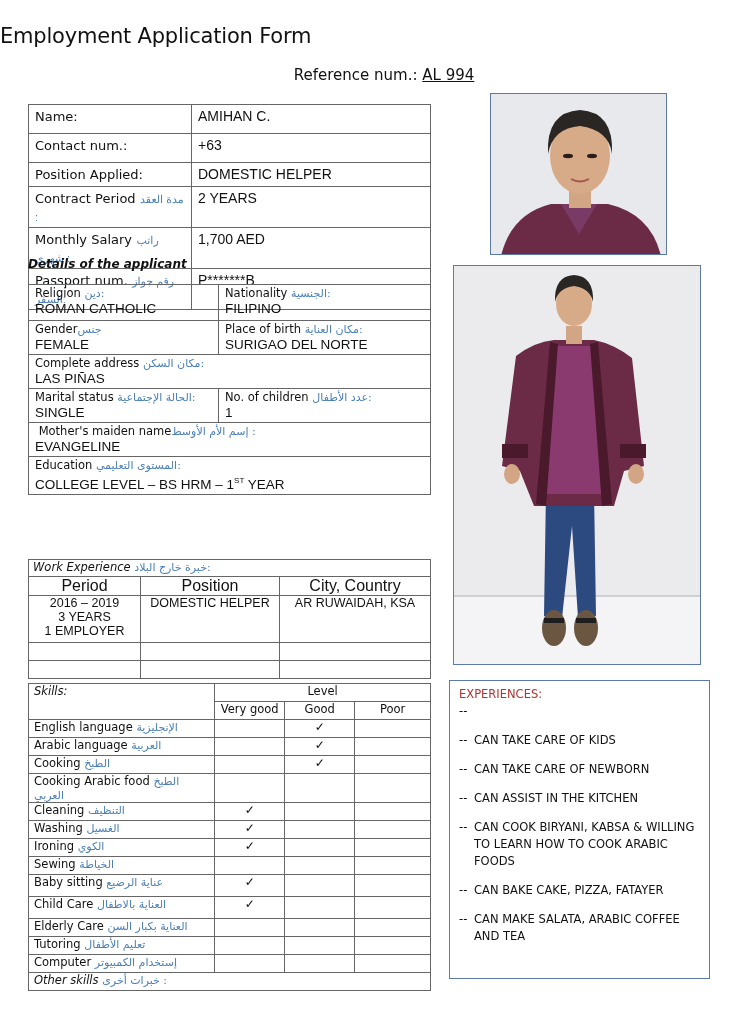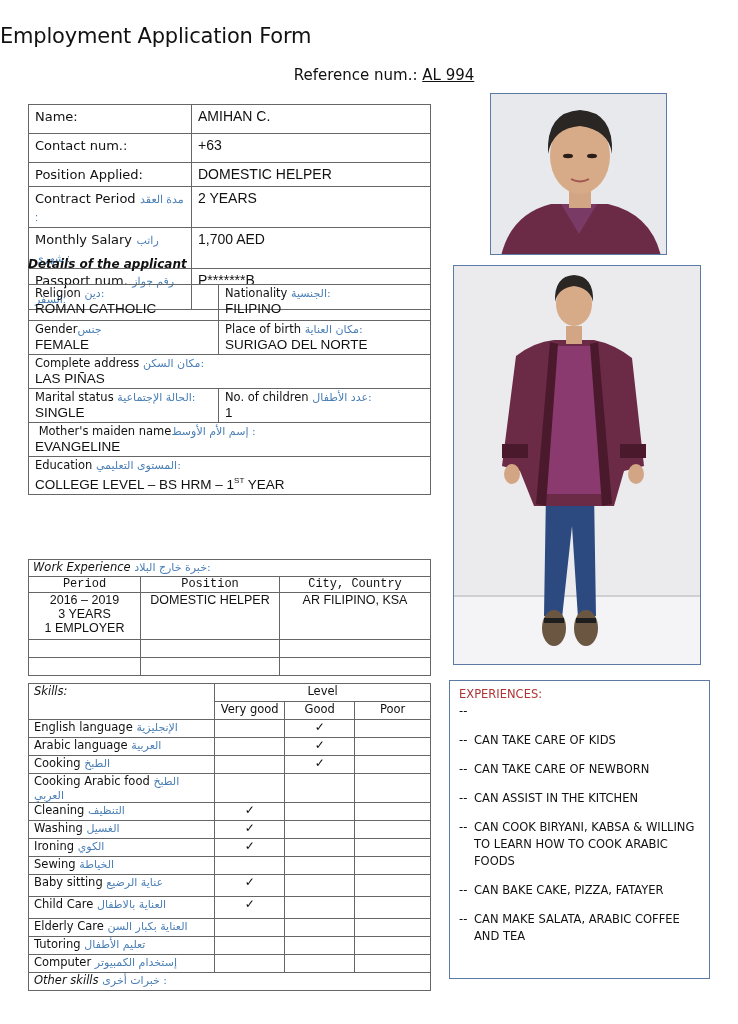--- a/index.html
+++ b/index.html
@@ -28,21 +28,21 @@
   #details-table { left: 28px; top: 284px; width: 403px; }
   #details-table td { padding: 1px 6px; }
   #details-table td.c1 { width: 190px; }
   #details-table .lbl { font-size: 11.5px; line-height: 15px; display: block; }
   #details-table .val { font-size: 13.5px; line-height: 16px; display: block; }
 
   
   #work-table { left: 28px; top: 559px; width: 403px; }
   #work-table td { padding: 0 4px; text-align: center; font-size: 12px; }
   #work-table td.head { text-align: left; font-style: italic; font-family: "DejaVu Sans", sans-serif; font-size: 11.5px; height: 17px; }
-  #work-table td.colh { font-family: Liberation Mono, monospace; font-size: 12px; height: 16px; }
+  #work-table td.colh { font-family: Liberation Sans, sans-serif; font-size: 16px; height: 16px; }
   #work-table td.data { height: 47px; font-size: 12.5px; line-height: 14px; }
   #work-table td.empty { height: 18px; }
 
   
   #skills-table { left: 28px; top: 683px; width: 403px; }
   #skills-table td { padding: 0 5px; height: 18px; font-size: 12px; }
   #skills-table td.skill { width: 190px; font-family: "DejaVu Sans", sans-serif; font-size: 11.5px; }
   #skills-table td.lvl { text-align: center; font-size: 12px; width: 71px; }
   #skills-table td.hdr { font-style: italic; font-family: "DejaVu Sans", sans-serif; font-size: 11.5px; }
   #skills-table td.colh { text-align: center; font-family: "DejaVu Sans", sans-serif; font-size: 11.5px; }
@@ -164,21 +164,21 @@
     <td class="colh" style="width:139px">Position</td>
     <td class="colh">City, Country</td>
   </tr>
   <tr>
     <td class="data">
       <div>2016 – 2019</div>
       <div>3 YEARS</div>
       <div>1 EMPLOYER</div>
     </td>
     <td class="data">DOMESTIC HELPER</td>
-    <td class="data">AR FILIPINO, KSA</td>
+    <td class="data">AR RUWAIDAH, KSA</td>
   </tr>
   <tr>
         <td class="empty"></td>
         <td class="empty"></td>
         <td class="empty"></td>
       </tr>
   <tr>
         <td class="empty"></td>
         <td class="empty"></td>
         <td class="empty"></td>

